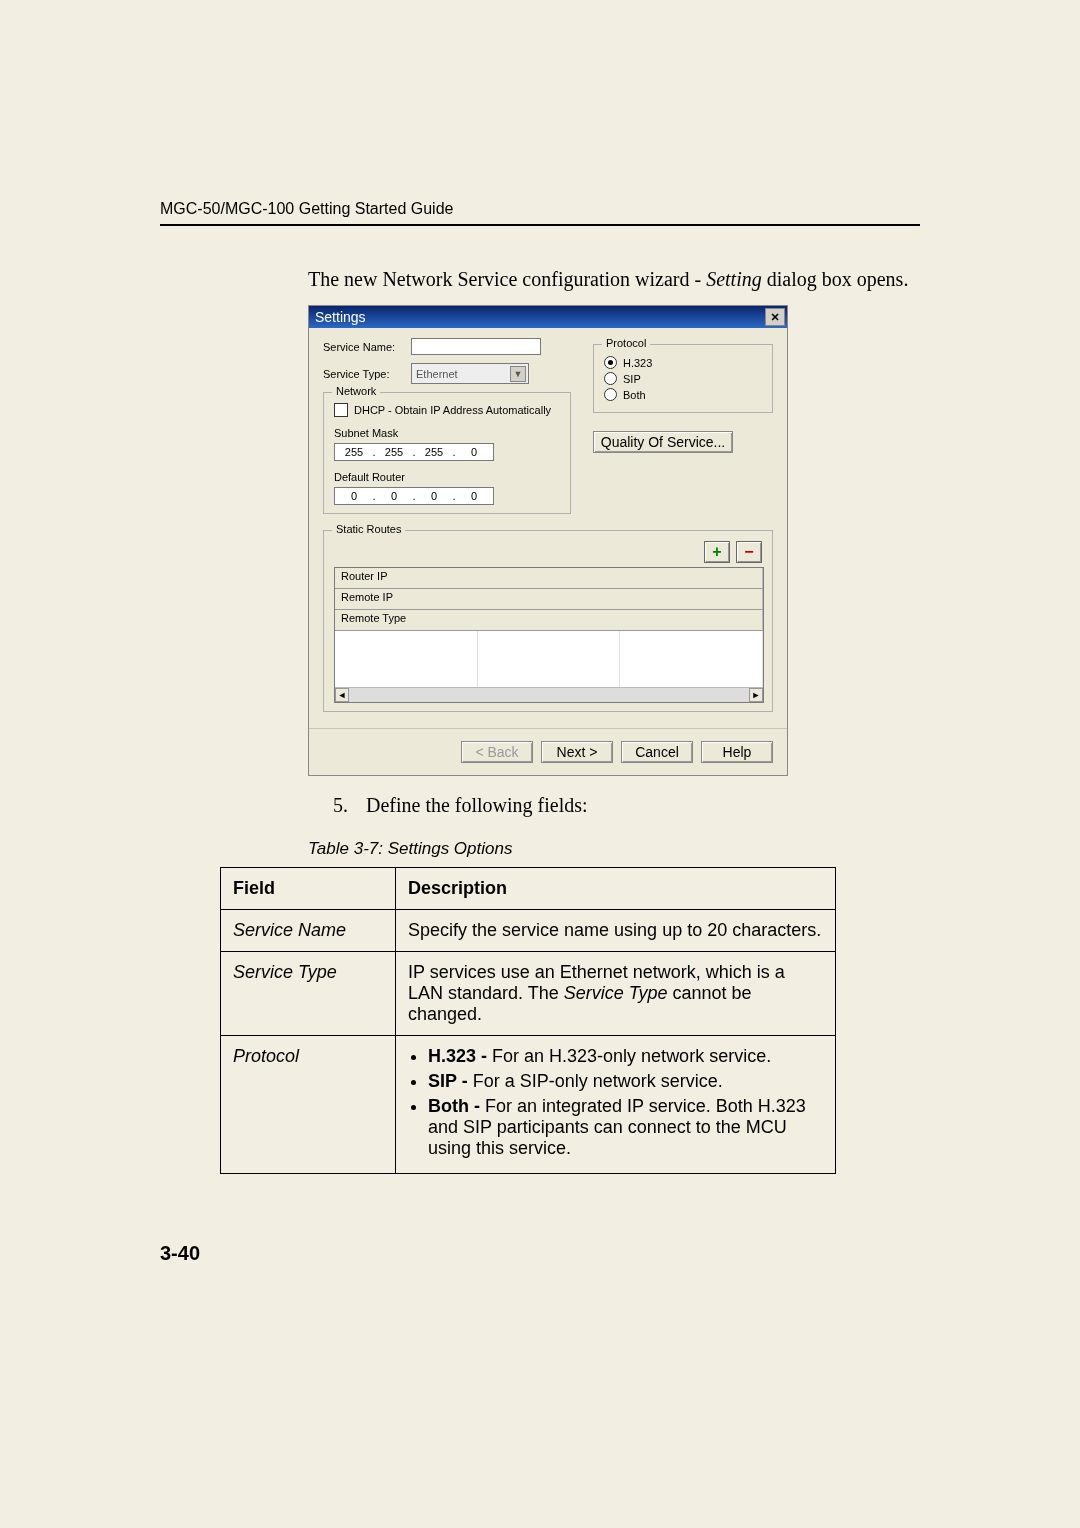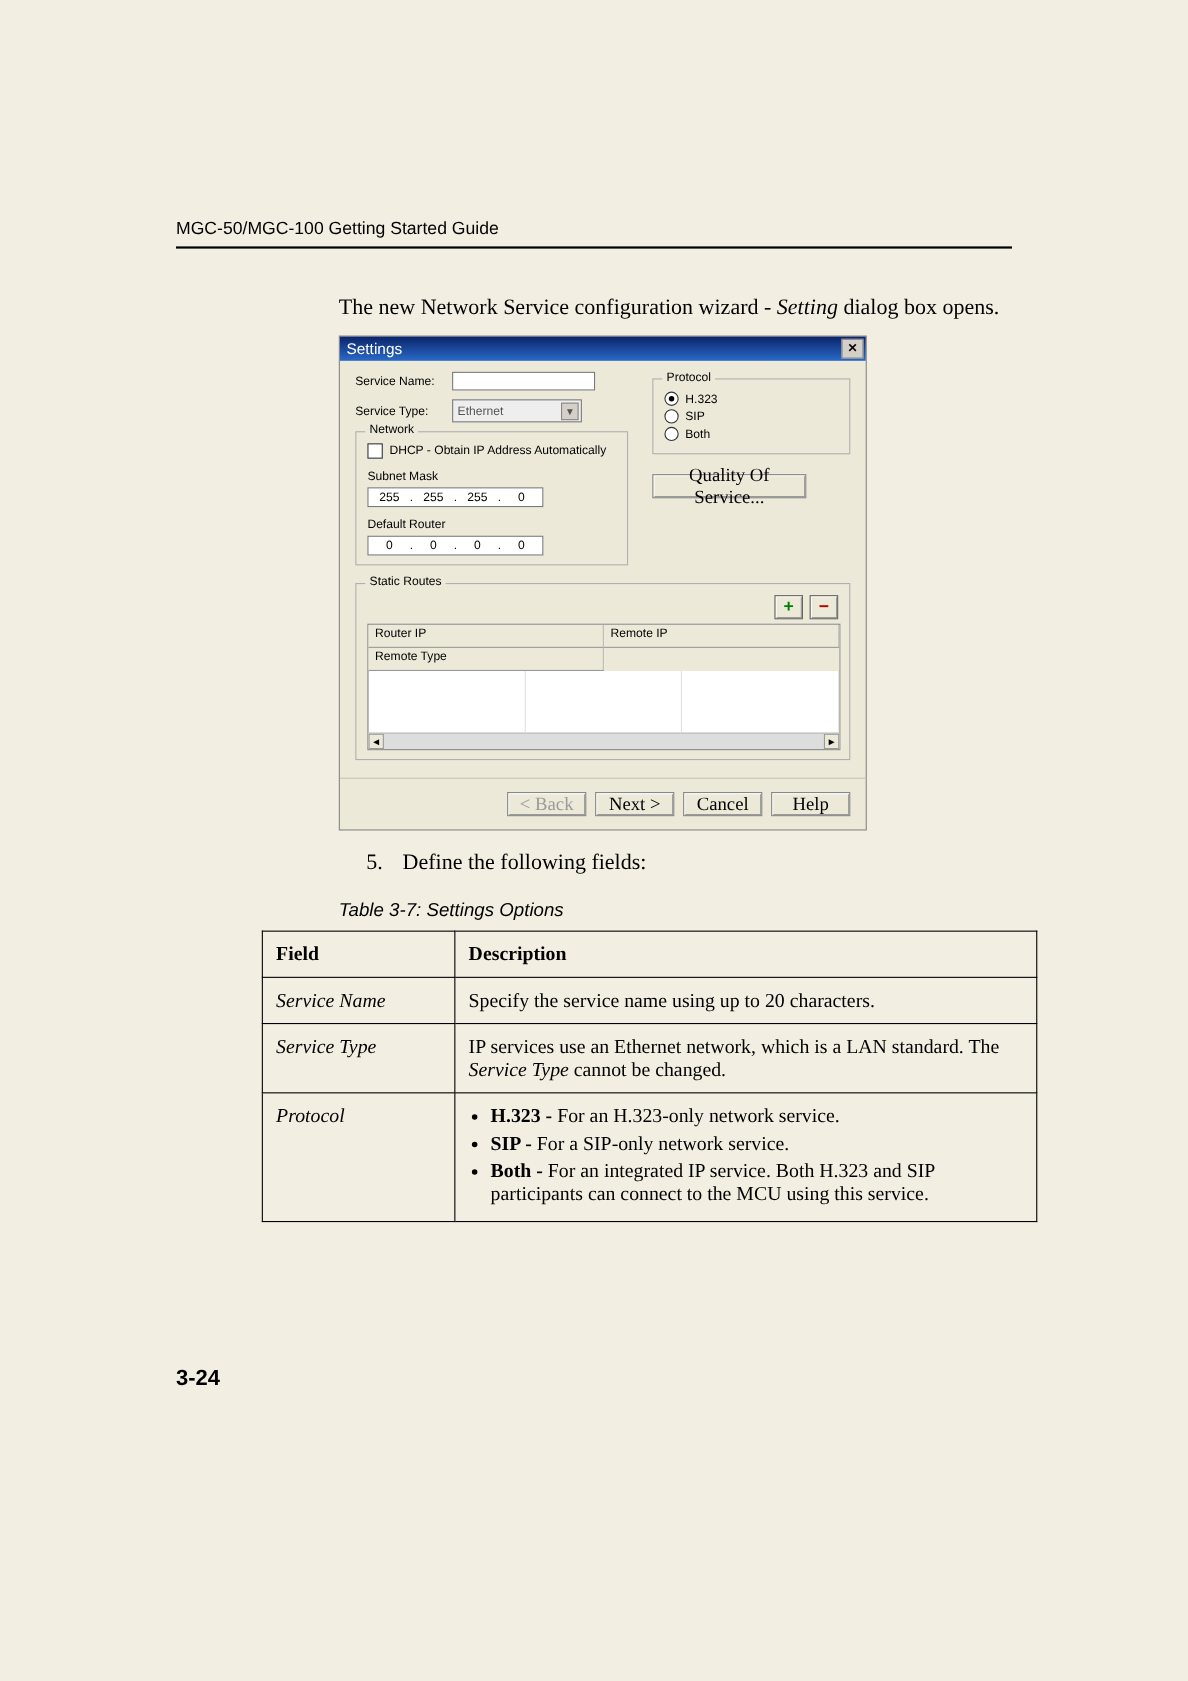--- a/index.html
+++ b/index.html
@@ -119,21 +119,21 @@
     background: #fff; display: inline-flex; align-items: center; justify-content: center;
   }
   .radio.selected::after {
     content: ""; width: 5px; height: 5px; background: #000; border-radius: 50%;
   }
   .qos-btn,
   .wiz-btn {
     height: 22px;
     border: 1px solid #888;
     background: #ece9d8;
-    font-family: Liberation Serif, serif; font-size: 17px;
+    font-family: Liberation Sans, sans-serif; font-size: 14px;
     display: inline-flex; align-items: center; justify-content: center;
     box-sizing: border-box;
     box-shadow: inset 1px 1px 0 #fff, inset -1px -1px 0 #999;
   }
   .qos-btn { width: 140px; margin-top: 8px; }
 
   .static-toolbar {
     display: flex; justify-content: flex-end; gap: 6px; margin-bottom: 4px;
   }
   .sqbtn {
@@ -141,21 +141,21 @@
     background: #ece9d8; display: flex; align-items: center; justify-content: center;
     font-weight: bold; font-size: 16px; line-height: 1;
     box-shadow: inset 1px 1px 0 #fff, inset -1px -1px 0 #999;
   }
   .plus { color: #008000; }
   .minus { color: #c00000; }
   .routes-table {
     width: 100%; border: 1px solid #7a7a7a; background: #fff;
   }
   .routes-table .hdr {
-    display: grid; grid-template-columns: 1fr 1fr; background: #ece9d8;
+    display: grid; grid-template-columns: 1fr; background: #ece9d8;
   }
   .routes-table .hdr div {
     border-right: 1px solid #bbb; border-bottom: 1px solid #999;
     padding: 2px 6px; height: 16px;
   }
   .routes-table .bodyrows { height: 56px; display: grid; grid-template-columns: 1fr 1fr 1fr; }
   .routes-table .bodyrows div { border-right: 1px solid #e0e0e0; }
   .scrollrow {
     display: flex; justify-content: space-between;
     border-top: 1px solid #bbb; background: #ddd; height: 14px;
@@ -182,24 +182,24 @@
   }
   .stepline .num { width: 40px; text-align: right; padding-right: 18px; }
   .table-caption {
     font-family: Arial, Helvetica, sans-serif;
     font-style: italic;
     font-size: 17px;
     margin-left: 148px;
     margin-top: 22px; margin-bottom: 8px;
   }
   table.options {
-    margin-left: 78px;
-    width: 705px;
+    margin-left: 60px;
+    width: 616px;
     border-collapse: collapse;
-    font-family: Liberation Serif, serif;
+    font-family: Liberation Sans, sans-serif;
     font-size: 18px;
   }
   table.options th, table.options td {
     border: 1px solid #000;
     padding: 10px 12px;
     text-align: left;
     vertical-align: top;
   }
   table.options th { font-weight: bold; background: transparent; }
   table.options td.fieldcol { font-style: italic; width: 150px; }
@@ -356,13 +356,13 @@
           <li><b>SIP - </b><span>For a SIP-only network service.</span></li>
           <li><b>Both - </b><span>For an integrated IP service. Both H.323 and SIP participants can connect to the MCU using this service.</span></li>
         </ul>
       </td>
     </tr>
   </tbody>
     </table>
 
 </div>
 
-<div class="pagenum">3-24</div>
+<div class="pagenum">3-40</div>
 
 </body></html>

